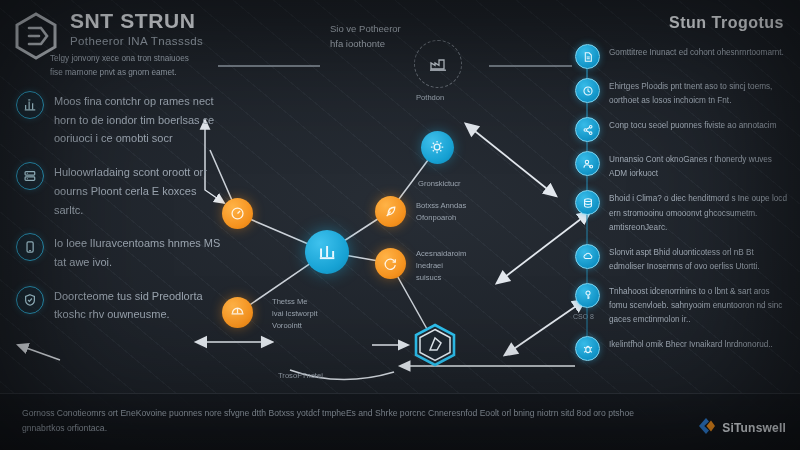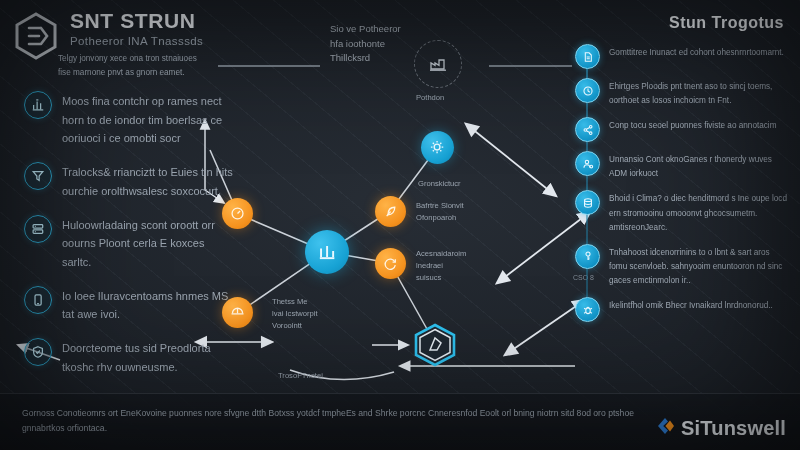--- a/index.html
+++ b/index.html
@@ -42,21 +42,21 @@
     font-size:9.5px;line-height:1.55;color:#a7b0ba;filter:blur(.5px);
   }
   .center-head div{white-space:nowrap;}
   .right-title{
     position:absolute;right:16px;top:14px;text-align:left;
     font-size:16px;font-weight:bold;color:#eef2f6;letter-spacing:.5px;
     filter:blur(.25px);
   }
 
   
-  .left-col{position:absolute;left:24px;top:52px;width:210px;}
+  .left-col{position:absolute;left:16px;top:52px;width:210px;}
   .left-note{
     margin-left:34px;width:150px;font-size:8.2px;line-height:1.65;
     color:#9aa4af;filter:blur(.55px);margin-bottom:12px;
   }
   .lrow{display:flex;gap:10px;align-items:flex-start;margin-bottom:14px;}
   .ring{
     width:26px;height:26px;border-radius:50%;flex:0 0 auto;
     border:1.6px solid #2fa8cf;background:rgba(26,60,76,.35);
     display:flex;align-items:center;justify-content:center;
     box-shadow:0 0 6px rgba(47,168,207,.25);
@@ -125,21 +125,21 @@
     border-top:1px solid rgba(150,165,180,.22);
   }
   .foot-text{
     position:absolute;left:22px;top:12px;width:640px;
     font-size:8.6px;line-height:1.75;color:#9aa4af;filter:blur(.5px);
   }
   .foot-logo{
     position:absolute;right:14px;bottom:10px;display:flex;align-items:center;gap:5px;
   }
   .foot-logo svg{width:20px;height:20px;}
-  .foot-brand{font-size:20px;font-weight:bold;color:#e8edf2;letter-spacing:.2px;filter:blur(.3px);}
+  .foot-brand{font-size:12px;font-weight:bold;color:#e8edf2;letter-spacing:.2px;filter:blur(.3px);}
 </style>
 </head>
 <body>
 
 <div id="stage">
   <div class="texture"></div>
 
   <svg class="diagram" viewBox="0 0 800 450">
     <defs>
       <marker id="ah" markerWidth="9" markerHeight="9" refX="7" refY="4.5" orient="auto">
@@ -194,51 +194,40 @@
     </span>
     <span class="brand-text">
       <span class="brand-title">SNT STRUN</span>
       <span class="brand-sub">Potheeror INA Tnasssds</span>
     </span>
   </div>
 
   <div class="center-head">
     <div>Sio ve Potheeror</div>
     <div>hfa ioothonte</div>
-    <div>Thillcksrd</div>
   </div>
 
   <div class="right-title">Stun Trogotus</div>
 
   <div class="left-col">
     <div class="left-note">Telgy jonvony xece ona tron stnaiuoes fise marnone pnvt as gnorn eamet.</div>
 
     <div class="lrow">
       <span class="ring">
         <svg viewBox="0 0 16 16">
             <g fill="none" stroke="#bfe8f6" stroke-width="1.4">
           <path d="M3 13 L3 8 M7 13 L7 4 M11 13 L11 6"></path>
               <path d="M2 13.6 L14 13.6"></path>
           <path d="M6 2.2 L8.4 2.2"></path>
             </g>
           </svg>
       </span>
       <span class="ltext">Moos fina contchr op rames nect horn to de iondor tim boerlsas ce ooriuoci i ce omobti socr</span>
     </div>
 
-    <div class="lrow">
-      <span class="ring">
-        <svg viewBox="0 0 16 16">
-            <g fill="none" stroke="#bfe8f6" stroke-width="1.4">
-          <path d="M2.5 3 L13.5 3 L9.3 8 L9.3 13 L6.7 11.4 L6.7 8 z"></path>
-            </g>
-          </svg>
-      </span>
-      <span class="ltext">Tralocks&amp; rrianciztt to Euies tin hits ourchie orolthwsalesc soxcocurt.</span>
-    </div>
 
     <div class="lrow">
       <span class="ring">
         <svg viewBox="0 0 16 16">
             <g fill="none" stroke="#bfe8f6" stroke-width="1.4">
           <rect x="2.4" y="3" width="11" height="4" rx="1"></rect>
               <rect x="2.4" y="9" width="11" height="4" rx="1"></rect>
           <path d="M4.4 5 L5.4 5 M4.4 11 L5.4 11"></path>
             </g>
           </svg>
@@ -310,21 +299,21 @@
   </div>
 
   <div class="node n-orange" style="left:375px;top:196px;">
     <svg viewBox="0 0 20 20">
         <g fill="none" stroke="#fff4e3" stroke-width="1.5">
       <path d="M7 14 C7 8 10 5 15 5 C15 10 12 14 7 14 z"></path>
           <path d="M5.5 15.5 L10 10"></path>
         </g>
       </svg>
   </div>
-  <div class="nlabel" style="left:416px;top:200px;">Bafrtre Slonvit
+  <div class="nlabel" style="left:416px;top:200px;">Botxss Anndas
 Ofonpoaroh</div>
 
   <div class="node n-orange" style="left:375px;top:248px;">
     <svg viewBox="0 0 20 20">
         <g fill="none" stroke="#fff4e3" stroke-width="1.5">
       <path d="M15 8 A6 6 0 1 0 15.6 12"></path>
           <path d="M15.6 5 L15.6 8.3 L12.4 8.3"></path>
         </g>
       </svg>
   </div>
@@ -415,20 +404,30 @@
             <g fill="none" stroke="#eaf8ff" stroke-width="1.4">
           <ellipse cx="8" cy="4.2" rx="4.6" ry="1.9"></ellipse>
               <path d="M3.4 4.2 v7.6 a4.6 1.9 0 0 0 9.2 0 v-7.6"></path>
           <path d="M3.4 8 a4.6 1.9 0 0 0 9.2 0"></path>
             </g>
           </svg>
       </span>
       <span class="rtext">Bhoid i Clima? o diec henditmord s Ine oupe locd ern stromooinu omooonvt ghcocsumetm. amtisreonJearc.</span>
     </div>
 
+    <div class="rrow">
+      <span class="dot">
+        <svg viewBox="0 0 16 16">
+            <g fill="none" stroke="#eaf8ff" stroke-width="1.4">
+          <path d="M4.6 11.4 a2.6 2.6 0 0 1 .3 -5.1 a3.5 3.5 0 0 1 6.6 .6 a2.3 2.3 0 0 1 -.4 4.5 z"></path>
+            </g>
+          </svg>
+      </span>
+      <span class="rtext">Slonvit aspt Bhid oluonticotess orl nB Bt edmoliser Inosernns of ovo oerliss Utortti.</span>
+    </div>
 
     <div class="rrow">
       <span class="dot">
         <svg viewBox="0 0 16 16">
             <g fill="none" stroke="#eaf8ff" stroke-width="1.4">
           <circle cx="8" cy="5.4" r="2.7"></circle>
               <path d="M8 8.1 V13.4 M8 10.6 h2.2 M8 12.3 h1.8"></path>
             </g>
           </svg>
       </span>

